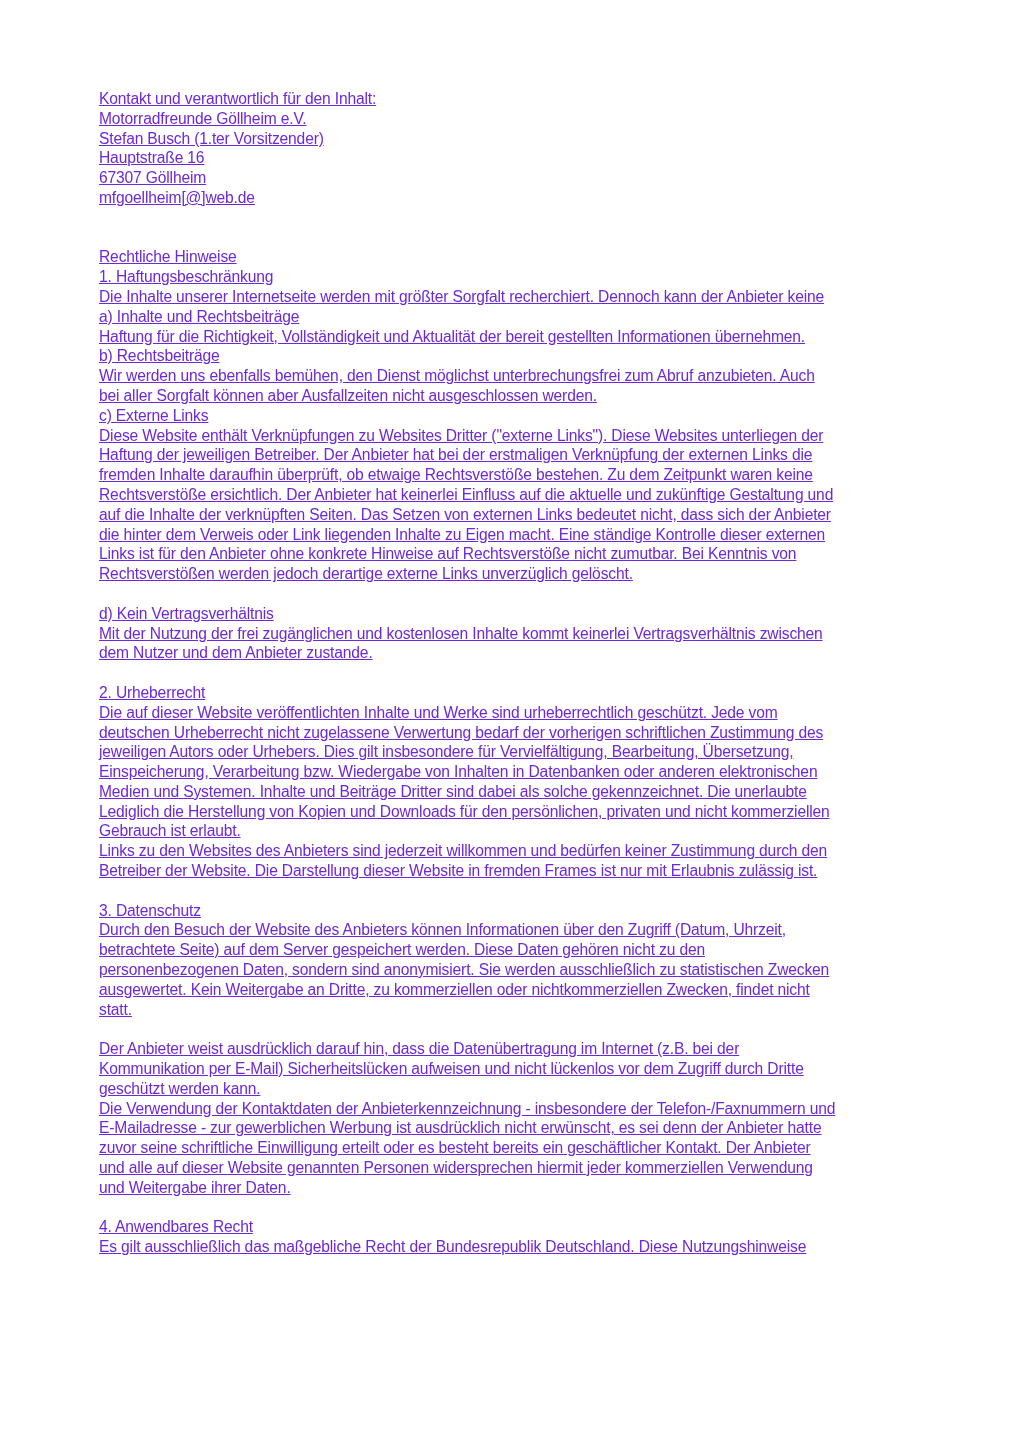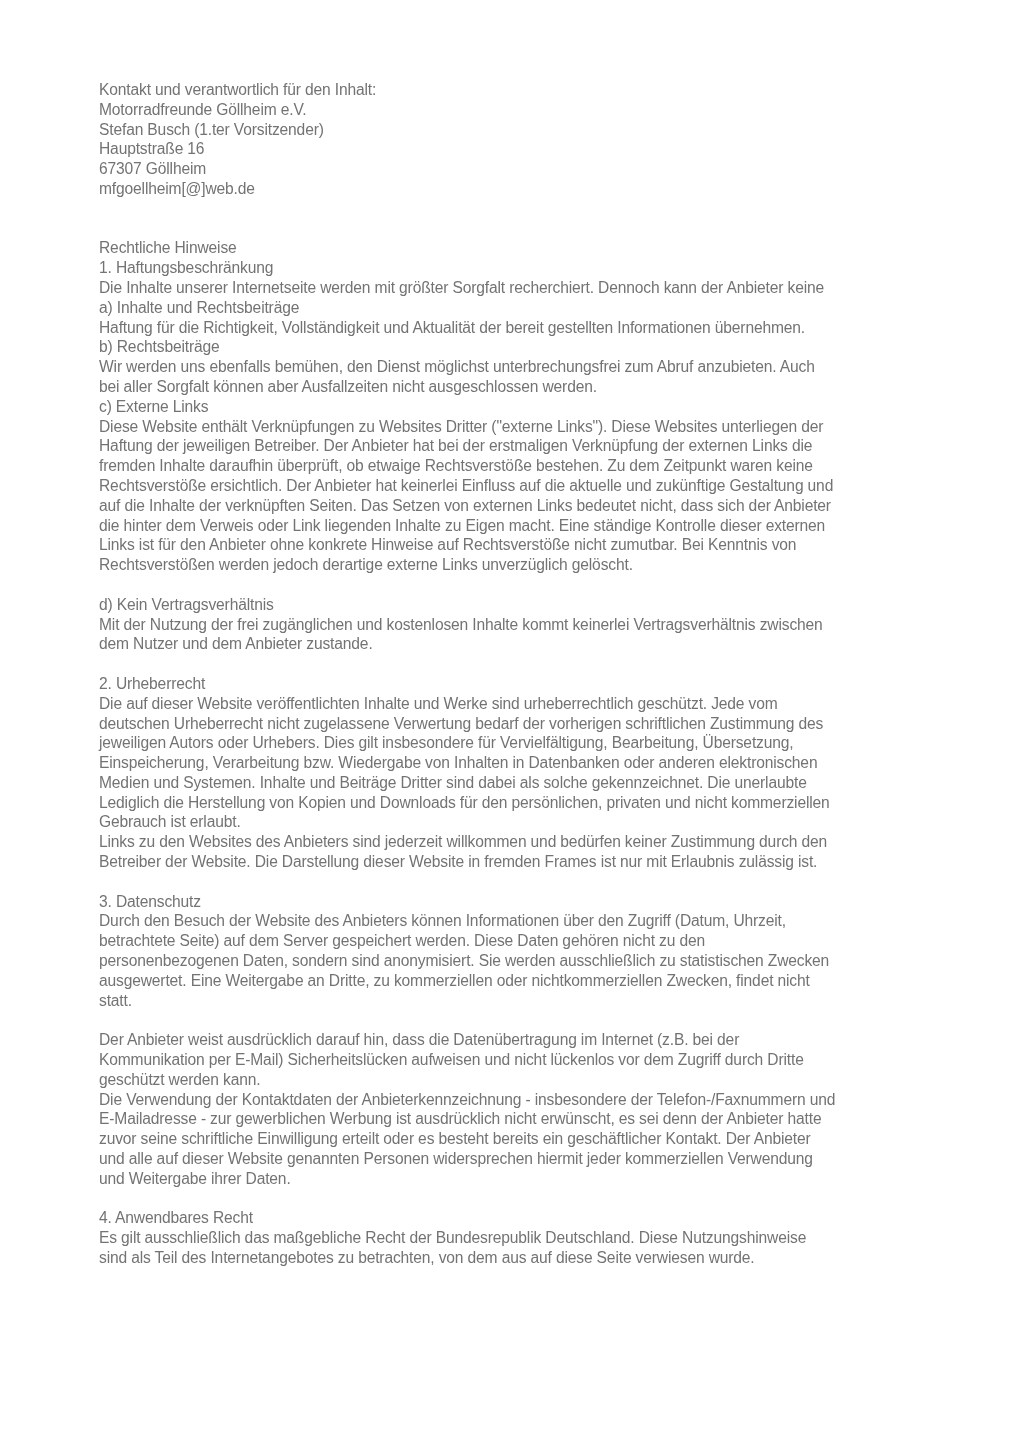--- a/index.html
+++ b/index.html
@@ -1,21 +1,22 @@
 <!DOCTYPE html>
 <html><head>
   <meta charset="utf-8">
   <style>
     html, body { margin: 0; padding: 0; background: #ffffff; }
     body { width: 1024px; height: 1449px; position: relative; overflow: hidden; }
     .page {
-      position: absolute; left: 99px; top: 80px; width: 860px;
+      position: absolute; left: 99px; top: 89px; width: 860px;
       font-family: "Liberation Sans", sans-serif;
-      font-size: 15.6px; line-height: 19.8px; color: #737373;
+      font-size: 15.6px; line-height: 19.8px; color: #6d28d9;
       letter-spacing: -0.15px;
+      text-decoration: underline;
     }
     .block { margin: 0; }
     .line { display: block; white-space: nowrap; }
     .gap1 { height: 39.6px; }
     .gap2 { height: 19.8px; }
   </style>
 </head>
 <body>
 
 <div class="page">
@@ -74,21 +75,21 @@
     <span class="line">Betreiber der Website. Die Darstellung dieser Website in fremden Frames ist nur mit Erlaubnis zulässig ist.</span>
   </div>
 
   <div class="gap2"></div>
 
   <div class="block">
     <span class="line">3. Datenschutz</span>
     <span class="line">Durch den Besuch der Website des Anbieters können Informationen über den Zugriff (Datum, Uhrzeit,</span>
     <span class="line">betrachtete Seite) auf dem Server gespeichert werden. Diese Daten gehören nicht zu den</span>
     <span class="line">personenbezogenen Daten, sondern sind anonymisiert. Sie werden ausschließlich zu statistischen Zwecken</span>
-    <span class="line">ausgewertet. Eine Weitergabe an Dritte, zu kommerziellen oder nichtkommerziellen Zwecken, findet nicht</span>
+    <span class="line">ausgewertet. Kein Weitergabe an Dritte, zu kommerziellen oder nichtkommerziellen Zwecken, findet nicht</span>
     <span class="line">statt.</span>
   </div>
 
   <div class="gap2"></div>
 
   <div class="block">
     <span class="line">Der Anbieter weist ausdrücklich darauf hin, dass die Datenübertragung im Internet (z.B. bei der</span>
     <span class="line">Kommunikation per E-Mail) Sicherheitslücken aufweisen und nicht lückenlos vor dem Zugriff durch Dritte</span>
     <span class="line">geschützt werden kann.</span>
     <span class="line">Die Verwendung der Kontaktdaten der Anbieterkennzeichnung - insbesondere der Telefon-/Faxnummern und</span>
@@ -96,16 +97,15 @@
     <span class="line">zuvor seine schriftliche Einwilligung erteilt oder es besteht bereits ein geschäftlicher Kontakt. Der Anbieter</span>
     <span class="line">und alle auf dieser Website genannten Personen widersprechen hiermit jeder kommerziellen Verwendung</span>
     <span class="line">und Weitergabe ihrer Daten.</span>
   </div>
 
   <div class="gap2"></div>
 
   <div class="block">
     <span class="line">4. Anwendbares Recht</span>
     <span class="line">Es gilt ausschließlich das maßgebliche Recht der Bundesrepublik Deutschland. Diese Nutzungshinweise</span>
-    <span class="line">sind als Teil des Internetangebotes zu betrachten, von dem aus auf diese Seite verwiesen wurde.</span>
   </div>
 
 </div>
 
 </body></html>

